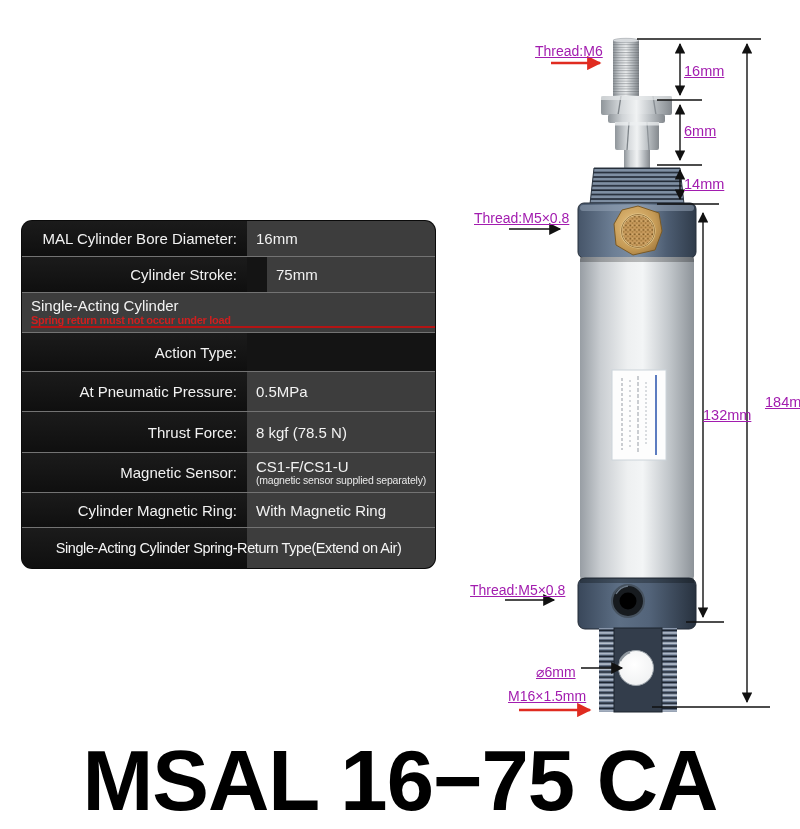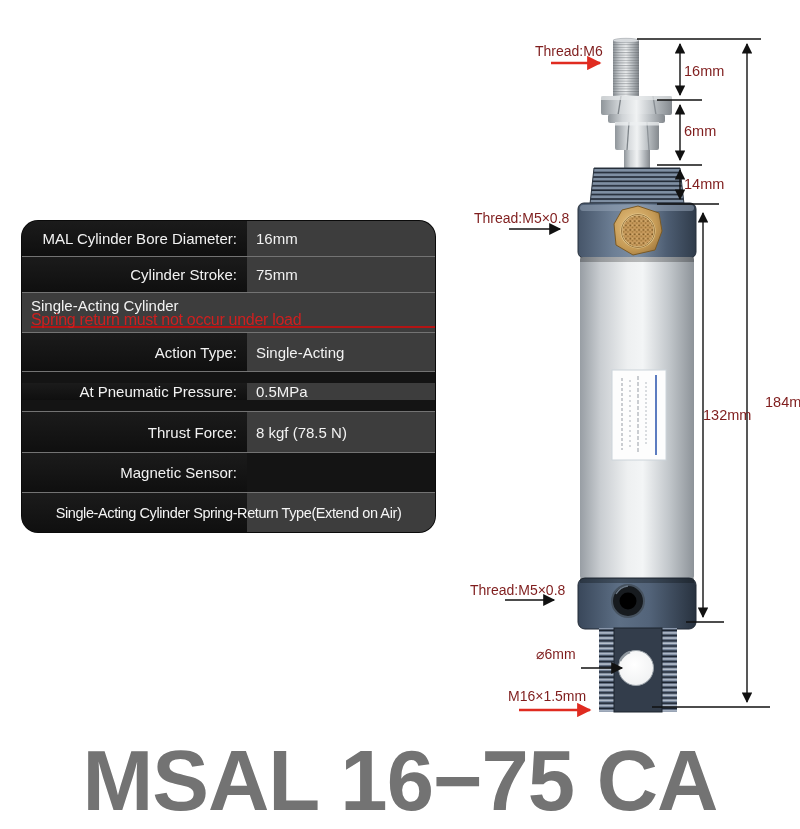--- a/index.html
+++ b/index.html
@@ -1,59 +1,59 @@
 <!DOCTYPE html>
 <html><head>
 <meta charset="utf-8">
 <style>
   html,body{margin:0;padding:0;background:#ffffff;}
   body{font-family:"Liberation Sans", sans-serif;}
   #canvas{position:relative;width:800px;height:829px;background:#ffffff;overflow:hidden;}
 
   
   .spec-table{
-    position:absolute;left:22px;top:221px;width:413px;height:311px;
-    border-radius:16px;overflow:hidden;background:#141414;
+    position:absolute;left:22px;top:221px;width:413px;height:347px;
+    border-radius:10px;overflow:hidden;background:#141414;
     box-shadow:0 0 0 1px #0a0a0a;
   }
   .spec-row{display:flex;border-bottom:1px solid #737373;box-sizing:border-box;}
   .spec-row:last-child{border-bottom:none;}
   .cell-label{
     width:225px;flex:0 0 225px;background:linear-gradient(180deg,#1b1b1b,#0f0f0f);
     color:#f2f2f2;font-size:15px;display:flex;align-items:center;justify-content:flex-end;
     padding-right:10px;box-sizing:border-box;white-space:nowrap;
   }
   .cell-value{
     flex:1;background:#3d3d3d;color:#f2f2f2;font-size:15px;
     display:flex;flex-direction:column;justify-content:center;align-items:flex-start;
     padding-left:9px;box-sizing:border-box;
   }
   .note-red{
-    display:block;width:100%;font-size:16px;letter-spacing:-0.3px;color:#cf1f1f;
-    border-bottom:2px solid #b41414;line-height:12px;white-space:nowrap;
+    display:block;width:100%;font-size:11px;letter-spacing:-0.3px;color:#cf1f1f;
+    border-bottom:2px solid #b41414;line-height:12px;white-space:nowrap;font-weight:bold;
   }
   .note-plain{display:block;font-size:10.5px;letter-spacing:-0.2px;color:#e8e8e8;line-height:12px;white-space:nowrap;}
   .footer-row{position:relative;}
   .footer-bg-left{width:225px;flex:0 0 225px;background:linear-gradient(180deg,#1b1b1b,#0f0f0f);}
   .footer-bg-right{flex:1;background:#3d3d3d;}
   .footer-text{
     position:absolute;left:0;top:0;width:100%;height:100%;
     display:flex;align-items:center;justify-content:center;
     color:#f5f5f5;font-size:14.5px;letter-spacing:-0.4px;white-space:nowrap;
   }
 
   
-  .anno{position:absolute;color:#7f1d1d;font-size:14px;white-space:nowrap;}
+  .anno{position:absolute;color:#a21caf;font-size:14px;white-space:nowrap;text-decoration:underline;}
   .anno.dim{font-size:14.5px;}
 
   
   .product-title{
     position:absolute;left:0;top:732px;width:800px;height:97px;
     display:flex;align-items:center;justify-content:center;
-    color:#737373;font-size:85px;font-weight:bold;letter-spacing:-1px;white-space:nowrap;
+    color:#000000;font-size:85px;font-weight:bold;letter-spacing:-1px;white-space:nowrap;
   }
   svg{display:block;}
 </style>
 </head>
 <body>
 
 <div id="canvas">
 
   <svg width="800" height="829" viewBox="0 0 800 829" style="position:absolute;left:0;top:0;pointer-events:none;">
     <defs>
@@ -214,71 +214,78 @@
   </svg>
 
   <span class="anno" style="left:535px;top:43px;">Thread:M6</span>
   <span class="anno dim" style="left:684px;top:63px;">16mm</span>
   <span class="anno dim" style="left:684px;top:123px;">6mm</span>
   <span class="anno dim" style="left:684px;top:176px;">14mm</span>
   <span class="anno" style="left:474px;top:210px;">Thread:M5×0.8</span>
   <span class="anno dim" style="left:703px;top:407px;">132mm</span>
   <span class="anno dim" style="left:749px;top:394px;margin-left:16px;">184mm</span>
   <span class="anno" style="left:470px;top:582px;">Thread:M5×0.8</span>
-  <span class="anno" style="left:536px;top:646px;">⌀6mm</span>
+  <span class="anno" style="left:536px;top:664px;">⌀6mm</span>
   <span class="anno" style="left:508px;top:688px;">M16×1.5mm</span>
 
   <div class="spec-table">
 
     <div class="spec-row" style="height:36px;">
       <div class="cell-label">MAL Cylinder Bore Diameter:</div>
       <div class="cell-value">
           <span>16mm</span>
         </div>
     </div>
 
-    <div class="spec-row" style="height:36px;">
+    <div class="spec-row" style="height:36px;gap:20px;">
       <div class="cell-label">Cylinder Stroke:</div>
       <div class="cell-value">
           <span>75mm</span>
         </div>
     </div>
 
     <div class="spec-row" style="height:40px;">
       <div class="cell-value">
         <span>Single-Acting Cylinder</span>
         <span class="note-red">Spring return must not occur under load</span>
       </div>
     </div>
 
     <div class="spec-row" style="height:39px;">
       <div class="cell-label">Action Type:</div>
-      <div class="cell-value">
-          <span>Single-Acting</span>
-        </div>
-    </div>
-
-    <div class="spec-row" style="height:40px;align-items:center;">
+    </div>
+
+    <div class="spec-row" style="height:40px;">
       <div class="cell-label">At Pneumatic Pressure:</div>
       <div class="cell-value">
           <span>0.5MPa</span>
         </div>
     </div>
 
     <div class="spec-row" style="height:41px;">
       <div class="cell-label">Thrust Force:</div>
       <div class="cell-value">
           <span>8 kgf (78.5 N)</span>
         </div>
     </div>
 
     <div class="spec-row" style="height:40px;">
       <div class="cell-label">Magnetic Sensor:</div>
-    </div>
-
+      <div class="cell-value">
+        <span style="line-height:15px;">CS1-F/CS1-U</span>
+        <span class="note-plain">(magnetic sensor supplied separately)</span>
+      </div>
+    </div>
+
+    <div class="spec-row" style="height:35px;">
+      <div class="cell-label">Cylinder Magnetic Ring:</div>
+      <div class="cell-value">
+          <span>With Magnetic Ring</span>
+        </div>
+    </div>
 
     <div class="spec-row footer-row" style="height:40px;">
       <div class="footer-bg-left"></div>
       <div class="footer-bg-right"></div>
       <span class="footer-text">Single-Acting Cylinder Spring-Return Type(Extend on Air)</span>
     </div>
 
   </div>
 
   <div class="product-title">MSAL 16−75 CA</div>

